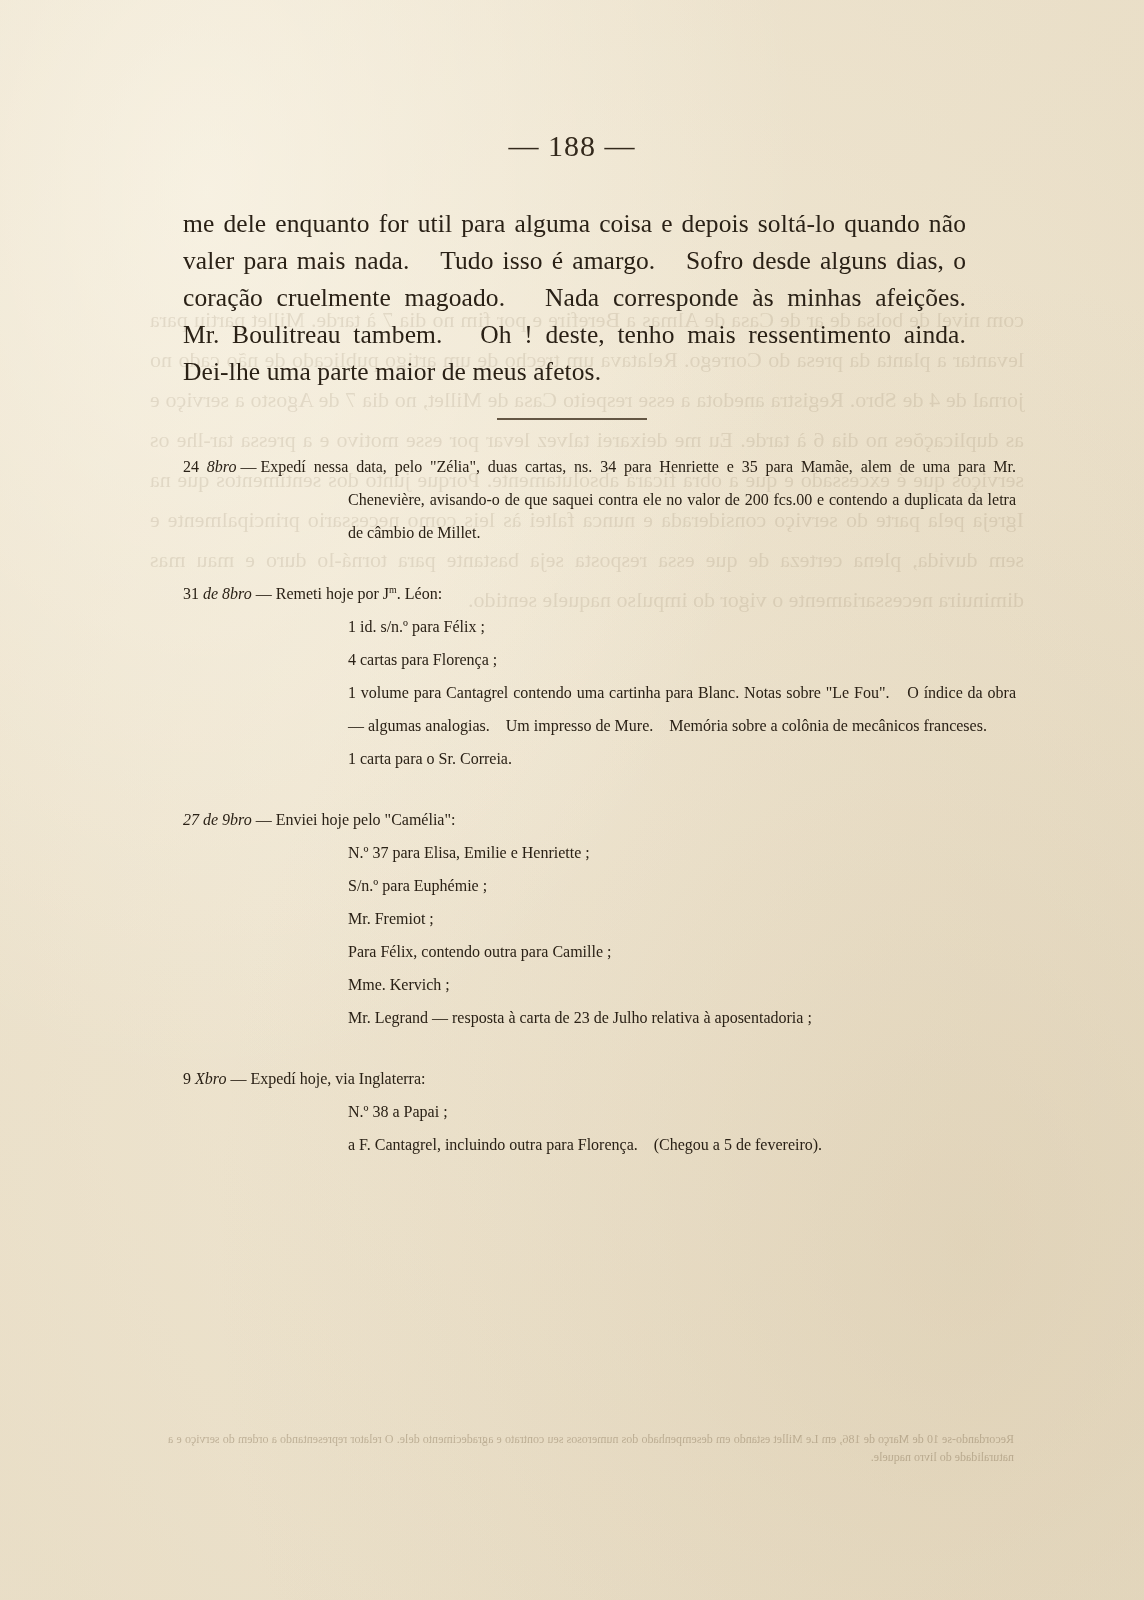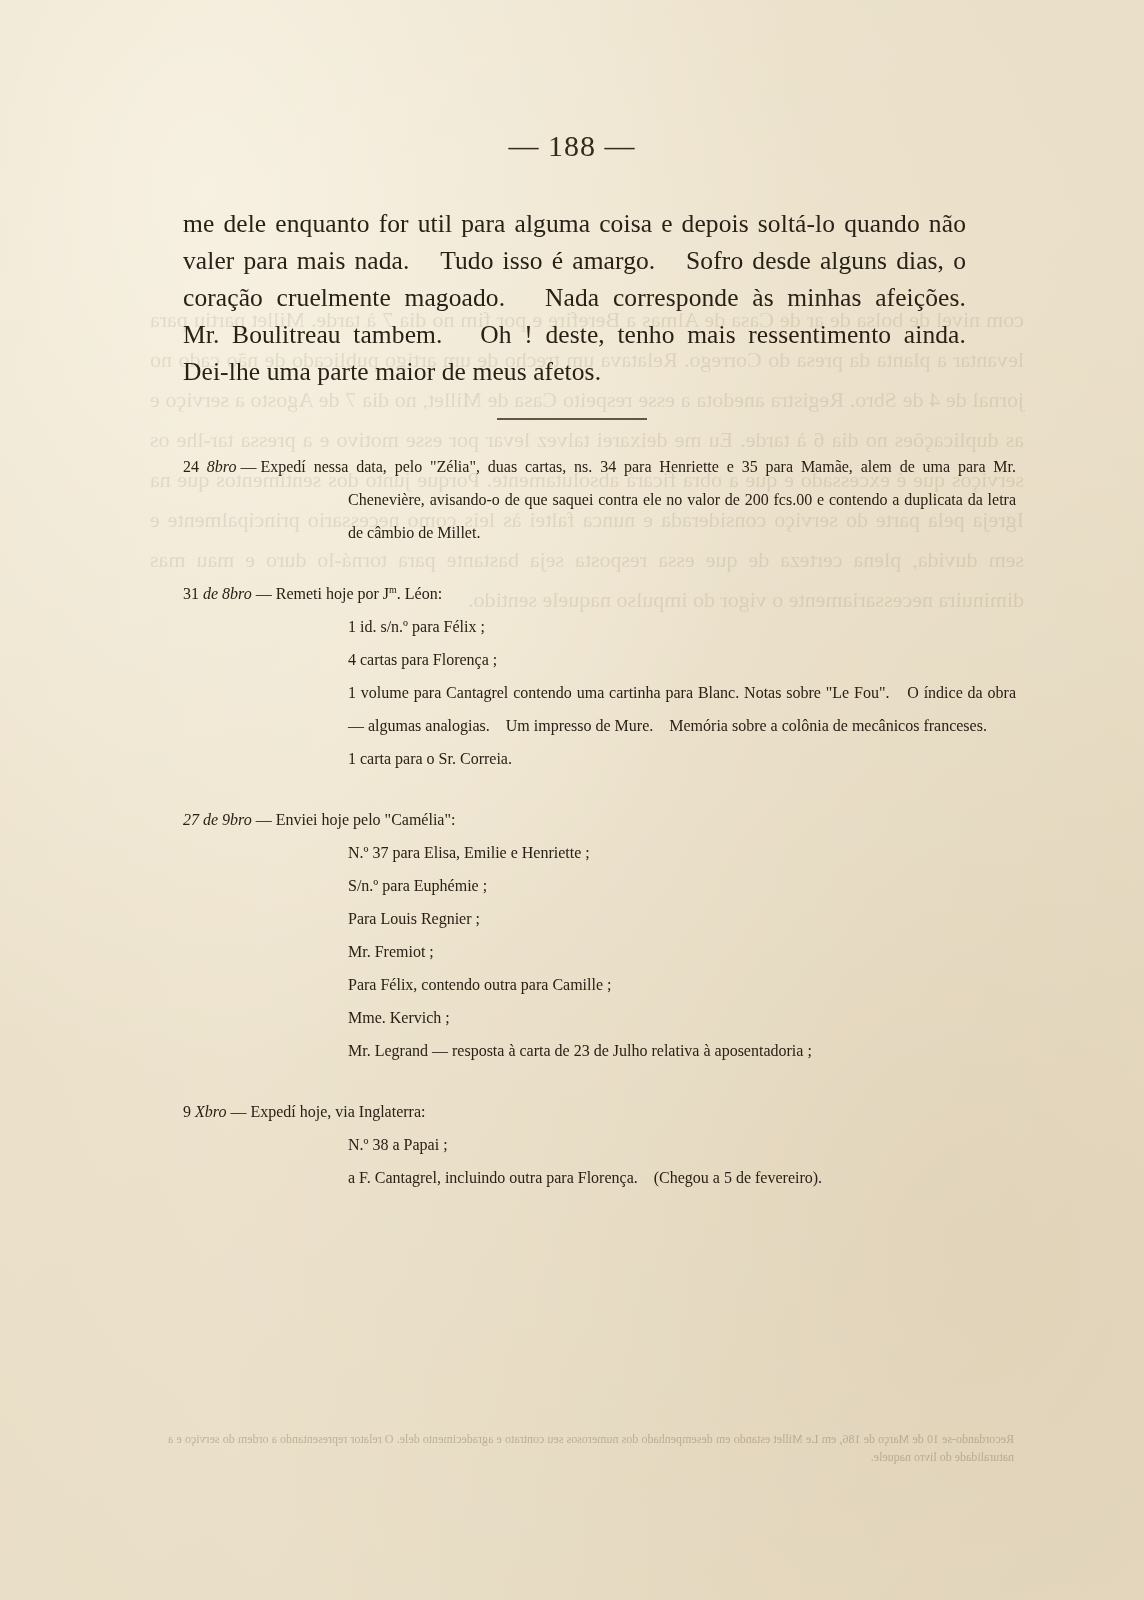--- a/index.html
+++ b/index.html
@@ -155,21 +155,20 @@
       <span class="sub justify" style="padding-left:165px; text-indent:0;">1 volume para Cantagrel contendo uma cartinha para Blanc. Notas sobre "Le Fou".　O índice da obra — algumas analogias.　Um impresso de Mure.　Memória sobre a colônia de mecânicos franceses.</span>
       <span class="sub">1 carta para o Sr. Correia.</span>
     </div>
 
     <div class="entry">
       <div class="hang-first">
         <span class="lead"><span class="ital">27 </span><span class="ital">de 9bro</span><span class="dash">—</span></span><span>Enviei hoje pelo "Camélia":</span>
       </div>
       <span class="sub">N.º 37 para Elisa, Emilie e Henriette ;</span>
       <span class="sub">S/n.º para Euphémie ;</span>
-      <span class="sub">Para Louis Regnier ;</span>
       <span class="sub">Mr. Fremiot ;</span>
       <span class="sub">Para Félix, contendo outra para Camille ;</span>
       <span class="sub">Mme. Kervich ;</span>
       <span class="sub justify">Mr. Legrand — resposta à carta de 23 de Julho relativa à aposentadoria ;</span>
     </div>
 
     <div class="entry">
       <div class="hang-first">
         <span class="lead"><span>9 </span><span class="ital">Xbro</span><span class="dash">—</span></span><span>Expedí hoje, via Inglaterra:</span>
       </div>

